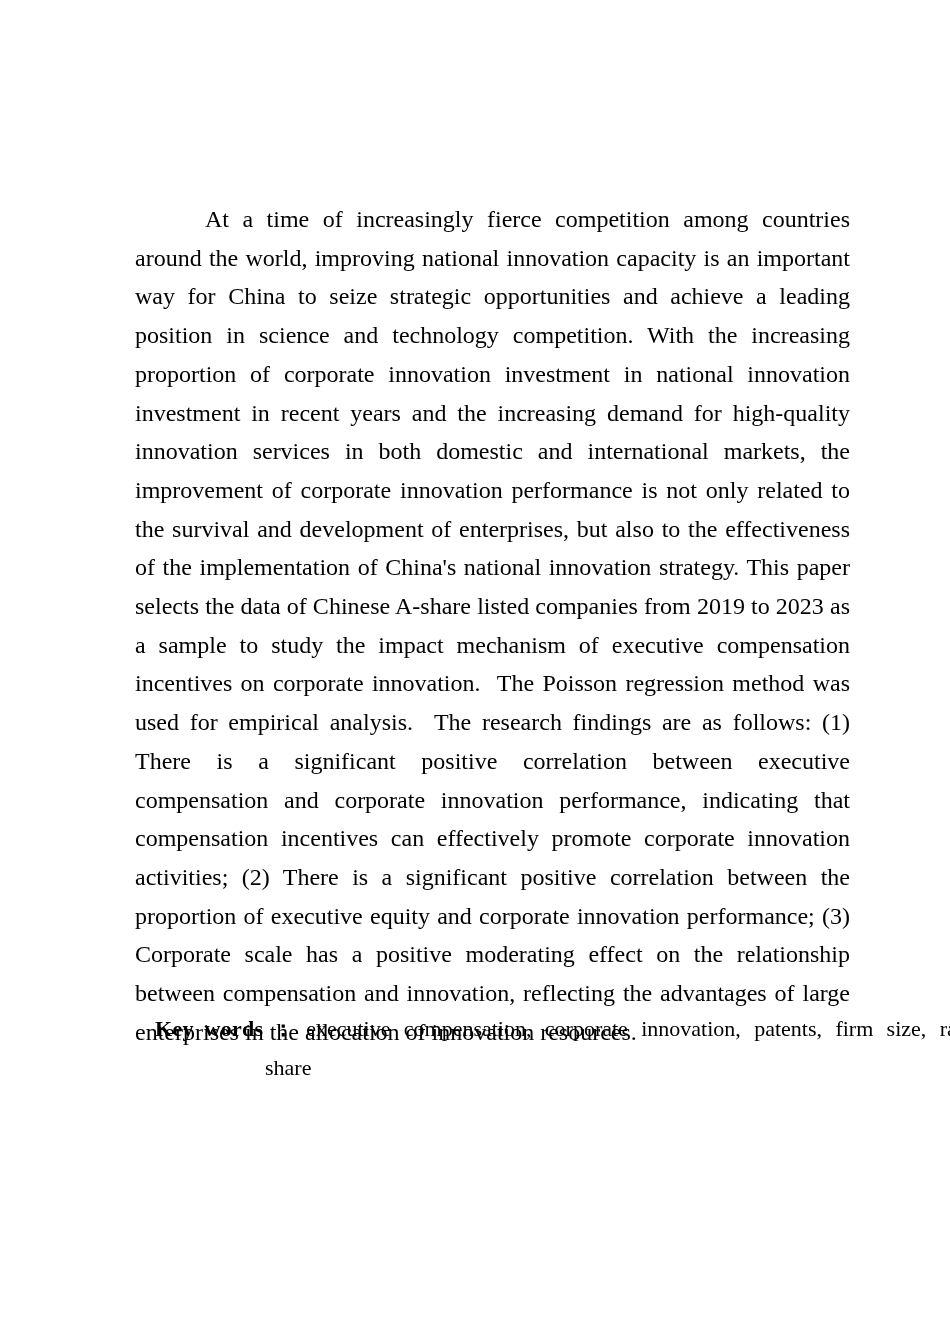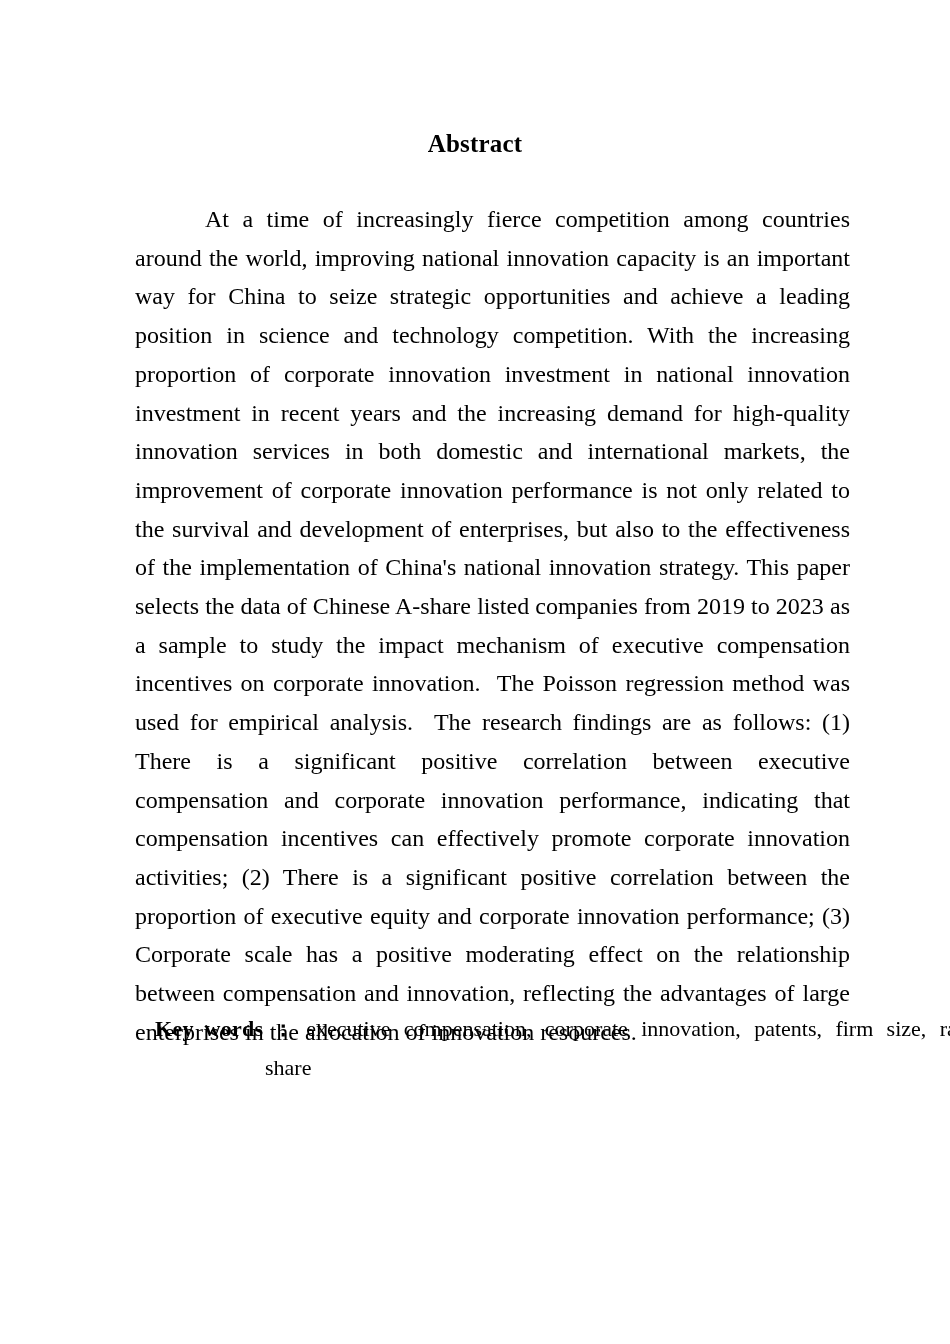--- a/index.html
+++ b/index.html
@@ -85,21 +85,20 @@
   .keywords-value {
     font-weight: normal;
     word-spacing: 3px;
   }
 </style>
 </head>
 <body>
 
 <div class="page">
 
-  <h1 class="page-title">Abstract</h1>
 
   <div class="body-block">
     <p class="abstract-paragraph">At a time of increasingly fierce competition among countries around the world, improving national innovation capacity is an important way for China to seize strategic opportunities and achieve a leading position in science and technology competition. With the increasing proportion of corporate innovation investment in national innovation investment in recent years and the increasing demand for high-quality innovation services in both domestic and international markets, the improvement of corporate innovation performance is not only related to the survival and development of enterprises, but also to the effectiveness of the implementation of China's national innovation strategy. This paper selects the data of Chinese A-share listed companies from 2019 to 2023 as a sample to study the impact mechanism of executive compensation incentives on corporate innovation.  The Poisson regression method was used for empirical analysis.  The research findings are as follows: (1) There is a significant positive correlation between executive compensation and corporate innovation performance, indicating that compensation incentives can effectively promote corporate innovation activities; (2) There is a significant positive correlation between the proportion of executive equity and corporate innovation performance; (3) Corporate scale has a positive moderating effect on the relationship between compensation and innovation, reflecting the advantages of large enterprises in the allocation of innovation resources.</p>
   </div>
 
   <div class="keywords-block">
     <span class="keywords-label">Key words</span><span class="keywords-colon">：</span><span class="keywords-value">executive compensation, corporate innovation, patents, firm size, ratio share</span>
   </div>
 
 </div>

